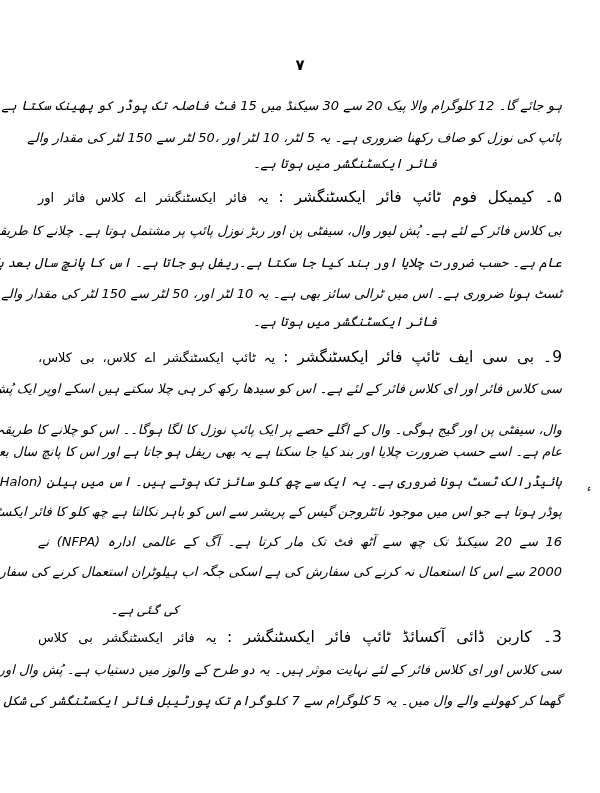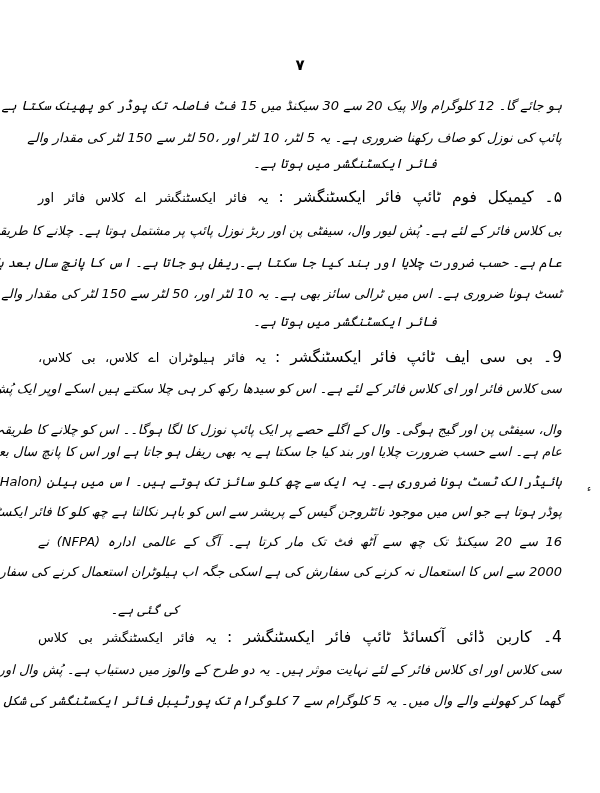--- a/index.html
+++ b/index.html
@@ -51,29 +51,29 @@
   <div class="line" style="top:92px">ہو جائے گا۔ 12 کلوگرام والا پیک 20 سے 30 سیکنڈ میں 15 فٹ فاصلہ تک پوڈر کو پھینک سکتا ہے۔اسکے</div>
   <div class="line" style="top:124px">پائپ کی نوزل کو صاف رکھنا ضروری ہے۔ یہ 5 لٹر، 10 لٹر اور ،50 لٹر سے 150 لٹر کی مقدار والے</div>
   <div class="line partial" style="top:150px;left:240px;width:210px">فائر ایکسٹنگشر میں ہوتا ہے۔</div>
 
   <div class="heading" style="top:182px"><span class="hb">۵۔ کیمیکل فوم ٹائپ فائر ایکسٹنگشر :</span> <span>یہ فائر ایکسٹنگشر اے کلاس فائر اور</span></div>
   <div class="line" style="top:217px">بی کلاس فائر کے لئے ہے۔ پُش لیور وال، سیفٹی پن اور ربڑ نوزل پائپ پر مشتمل ہوتا ہے۔ چلانے کا طریقہ</div>
   <div class="line" style="top:249px">عام ہے۔ حسب ضرورت چلایا اور بند کیا جا سکتا ہے۔ریفل ہو جاتا ہے۔ اس کا پانچ سال بعد ہائیڈرالک</div>
   <div class="line" style="top:280px">ٹسٹ ہونا ضروری ہے۔ اس میں ٹرالی سائز بھی ہے۔ یہ 10 لٹر اور، 50 لٹر سے 150 لٹر کی مقدار والے</div>
   <div class="line partial" style="top:308px;left:240px;width:210px">فائر ایکسٹنگشر میں ہوتا ہے۔</div>
 
-  <div class="heading" style="top:342px"><span class="hb">9۔ بی سی ایف ٹائپ فائر ایکسٹنگشر :</span> <span>یہ فائر ہیلوٹران اے کلاس، بی کلاس،</span></div>
+  <div class="heading" style="top:342px"><span class="hb">9۔ بی سی ایف ٹائپ فائر ایکسٹنگشر :</span> <span>یہ ٹائپ ایکسٹنگشر اے کلاس، بی کلاس،</span></div>
   <div class="line" style="top:375px">سی کلاس فائر اور ای کلاس فائر کے لئے ہے۔ اس کو سیدھا رکھ کر ہی چلا سکتے ہیں اسکے اوپر ایک پُش لیور</div>
   <div class="line" style="top:416px">وال، سیفٹی پن اور گیج ہوگی۔ وال کے اگلے حصے پر ایک پائپ نوزل کا لگا ہوگا۔۔ اس کو چلانے کا طریقہ</div>
   <div class="line" style="top:438px">عام ہے۔ اسے حسب ضرورت چلایا اور بند کیا جا سکتا ہے یہ بھی ریفل ہو جاتا ہے اور اس کا پانچ سال بعد</div>
   <div class="line" style="top:468px">ہائیڈرالک ٹسٹ ہونا ضروری ہے۔ یہ ایک سے چھ کلو سائز تک ہوتے ہیں۔ اس میں ہیلن (Halon)</div>
   <div class="line" style="top:498px">پوڈر ہوتا ہے جو اس میں موجود نائٹروجن گیس کے پریشر سے اس کو باہر نکالتا ہے چھ کلو کا فائر ایکسٹنگشر</div>
   <div class="line" style="top:528px">16 سے 20 سیکنڈ تک چھ سے آٹھ فٹ تک مار کرتا ہے۔ آگ کے عالمی ادارہ (NFPA) نے</div>
   <div class="line" style="top:558px">2000 سے اس کا استعمال نہ کرنے کی سفارش کی ہے اسکی جگہ اب ہیلوٹران استعمال کرنے کی سفارس</div>
   <div class="line partial" style="top:596px;left:100px;width:90px">کی گئی ہے۔</div>
 
-  <div class="heading" style="top:622px"><span class="hb">4۔ کاربن ڈائی آکسائڈ ٹائپ فائر ایکسٹنگشر :</span> <span>یہ فائر ایکسٹنگشر بی کلاس</span></div>
+  <div class="heading" style="top:622px"><span class="hb">3۔ کاربن ڈائی آکسائڈ ٹائپ فائر ایکسٹنگشر :</span> <span>یہ فائر ایکسٹنگشر بی کلاس</span></div>
   <div class="line" style="top:656px">سی کلاس اور ای کلاس فائر کے لئے نہایت موثر ہیں۔ یہ دو طرح کے والوز میں دستیاب ہے۔ پُش وال اور</div>
   <div class="line" style="top:687px">گھما کر کھولنے والے وال میں۔ یہ 5 کلوگرام سے 7 کلوگرام تک پورٹیبل فائر ایکسٹنگشر کی شکل میں ہوگا</div>
 
   <span class="stray" style="top:484px;left:587px">ء</span>
 
 </div>
 
 </body></html>

